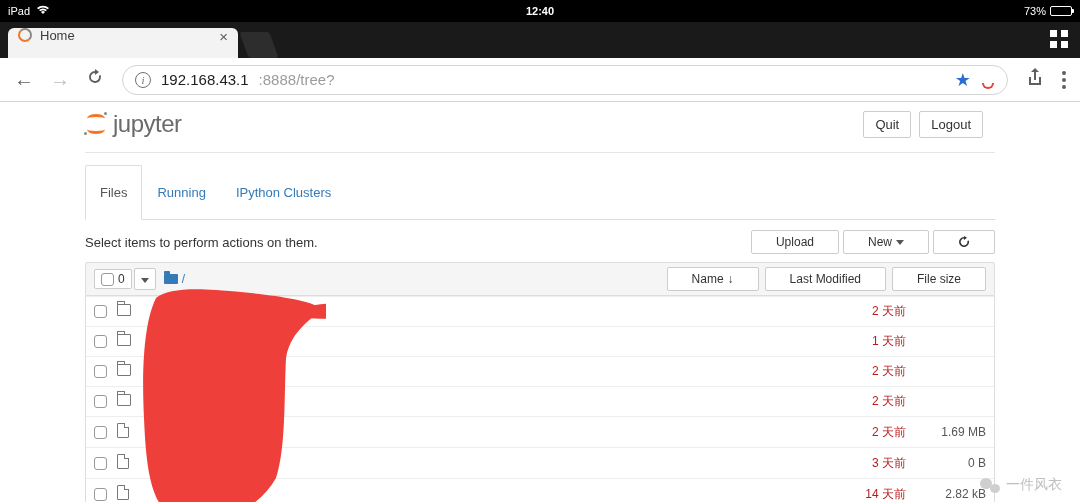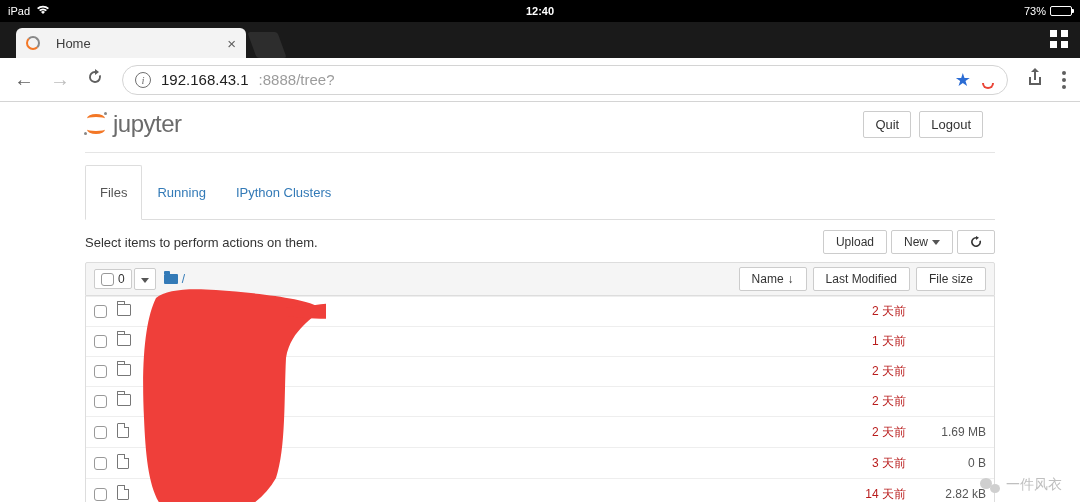--- a/index.html
+++ b/index.html
@@ -9,21 +9,21 @@
 .statusbar { height: 22px; background: #000; color: #fff; font-size: 11px; display: flex; align-items: center; padding: 0 8px; justify-content: space-between; }
 .statusbar .left { display: flex; align-items: center; gap: 6px; }
 .statusbar .center { position: absolute; left: 50%; transform: translateX(-50%); font-weight: 600; text-align: center; }
 .statusbar .right { display: flex; align-items: center; gap: 4px; }
 .battery { width: 22px; height: 10px; border: 1px solid #fff; border-radius: 2px; position: relative; }
 .battery::after { content: ""; position: absolute; right: -3px; top: 2px; width: 2px; height: 4px; background: #fff; border-radius: 0 1px 1px 0; }
 .battery .fill { height: 100%; width: 73%; background: #fff; }
 
 
 .tabstrip { height: 36px; background: #1a1a1a; display: flex; align-items: flex-end; padding-left: 8px; position: relative; }
-.tab { height: 30px; background: #f3f3f3; border-radius: 6px 6px 0 0; display: flex; align-items: center; gap: 16px; padding: 0 10px; width: 230px; font-size: 13px; color: #3c3c3c; margin-left: 8px; }
+.tab { height: 30px; background: #f3f3f3; border-radius: 6px 6px 0 0; display: flex; gap: 8px; padding: 0 10px; width: 230px; font-size: 13px; color: #3c3c3c; }
 .tab .favicon { width: 14px; height: 14px; border: 2px solid #f37726; border-radius: 50%; border-top-color: #888; border-right-color: #888; }
 .tab .close { margin-left: auto; color: #5f5f5f; font-size: 15px; }
 .newtab-shadow { width: 30px; height: 26px; background: #2d2d2d; margin-left: 6px; transform: skewX(20deg); border-radius: 3px; }
 .tabmenu { position: absolute; right: 12px; top: 8px; width: 18px; height: 18px; }
 .tabmenu::before, .tabmenu::after { content: ""; position: absolute; width: 7px; height: 7px; background: #fff; }
 .tabmenu::before { left: 0; top: 0; box-shadow: 11px 0 0 #fff; }
 .tabmenu::after { left: 0; top: 11px; box-shadow: 11px 0 0 #fff; }
 
 
 .urlbar { height: 44px; background: #fff; border-bottom: 1px solid #d4d4d4; display: flex; align-items: center; padding: 0 14px; gap: 18px; }
@@ -60,21 +60,21 @@
 
 
 .tabs { display: flex; border-bottom: 1px solid #ddd; margin-top: 12px; }
 .tabs .t { padding: 19px 14px; font-size: 13px; color: #337ab7; border: 1px solid transparent; border-bottom: none; margin-bottom: -1px; cursor: pointer; }
 .tabs .t.active { color: #555; border-color: #ddd; border-bottom: 1px solid #fff; background: #fff; border-radius: 2px 2px 0 0; }
 
 
 .toolbar { display: flex; align-items: center; margin: 10px 0 8px 0; font-size: 13px; color: #333; gap: 19px; }
 .toolbar .hint { flex: 1; }
 .toolbar .rbtns { display: flex; gap: 4px; }
-.btn-sm { font-size: 12px; padding: 4px 12px; border: 1px solid #ccc; background: #fff; border-radius: 2px; color: #333; display: inline-flex; align-items: center; gap: 4px; }
+.btn-sm { font-size: 12px; padding: 4px 24px; border: 1px solid #ccc; background: #fff; border-radius: 2px; color: #333; display: inline-flex; align-items: center; gap: 4px; }
 .caret { width: 0; height: 0; border-left: 4px solid transparent; border-right: 4px solid transparent; border-top: 5px solid #555; display: inline-block; }
 
 
 .listhead { display: flex; align-items: center; background: #f5f5f5; border: 1px solid #ddd; border-radius: 2px 2px 0 0; padding: 4px 8px; font-size: 12px; color: #333; }
 .listhead .sel { display: flex; align-items: center; gap: 4px; border: 1px solid #ccc; background: #fff; border-radius: 2px; padding: 2px 6px; }
 .listhead .cb { width: 13px; height: 13px; border: 1px solid #999; border-radius: 3px; background: #fff; }
 .listhead .dd { border: 1px solid #ccc; background: #fff; border-radius: 2px; padding: 3px 6px; margin-left: 2px; }
 .listhead .crumb { margin-left: 8px; color: #337ab7; display: flex; align-items: center; gap: 4px; }
 .folder-i { width: 14px; height: 10px; background: #337ab7; border-radius: 1px; position: relative; }
 .folder-i::before { content: ""; position: absolute; top: -3px; left: 0; width: 6px; height: 3px; background: #337ab7; border-radius: 1px 1px 0 0; }

